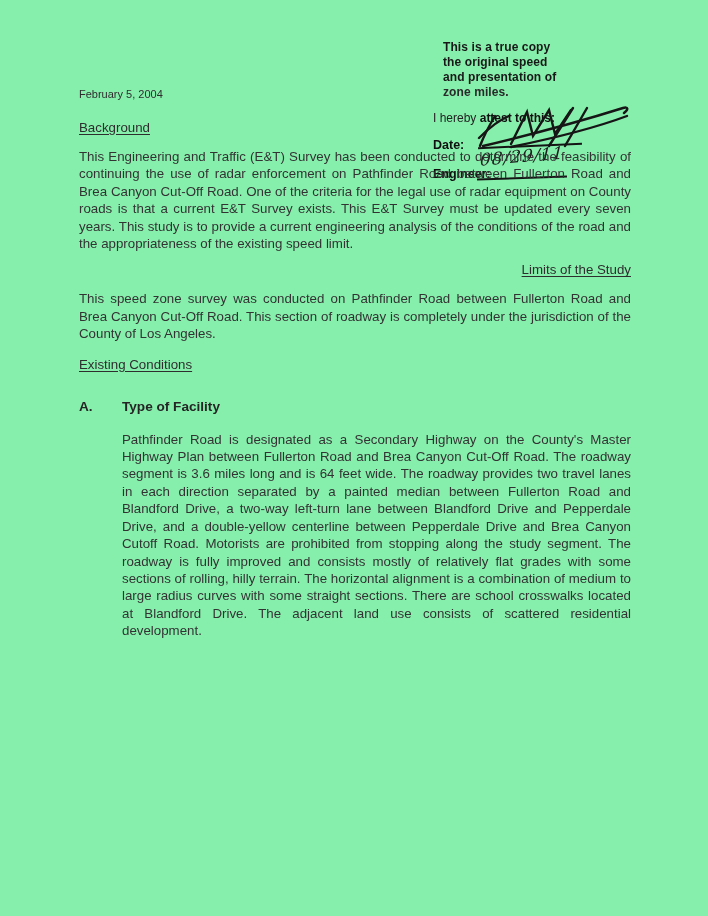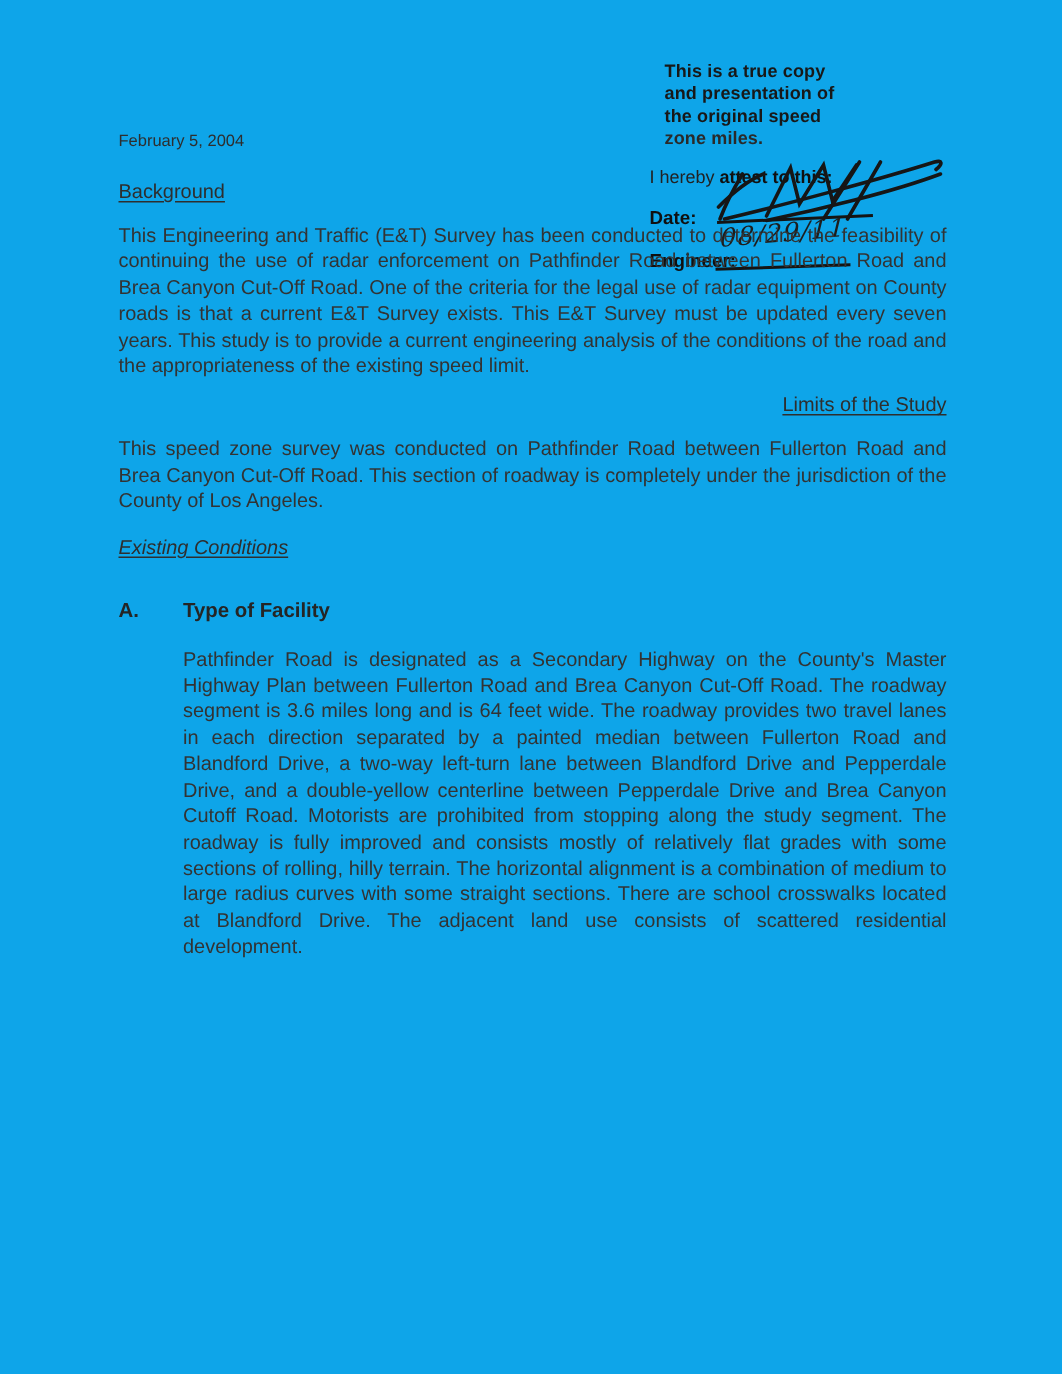--- a/index.html
+++ b/index.html
@@ -1,21 +1,21 @@
 <!DOCTYPE html>
 <html><head>
 <meta charset="utf-8">
 <style>
   * { box-sizing: border-box; }
   html, body { margin: 0; padding: 0; background: #ffffff; }
   .page {
     position: relative;
     width: 708px;
     height: 916px;
-    background: #0ea5e9;
+    background: #86efac;
     font-family: "Liberation Sans", sans-serif;
     color: #2e2e2e;
     overflow: hidden;
   }
 
   
   .content {
     position: absolute;
     left: 79px;
     top: 87px;
@@ -34,21 +34,21 @@
     color: #252525;
   }
   .section-heading {
     font-size: 13.3px;
     line-height: 15px;
     text-decoration: underline;
     text-underline-offset: 2px;
   }
   .h-background { margin-top: 19px; }
   .h-limits     { margin-top: 10px; text-align: right; }
-  .h-existing   { margin-top: 14px; font-style: italic; }
+  .h-existing   { margin-top: 14px; }
   .para {
     margin: 13px 0 0 0;
     font-size: 13.3px;
     line-height: 17.4px;
     text-align: justify;
     color: #333333;
   }
   .subsection-title {
     margin-top: 27px;
     font-weight: bold;
@@ -131,22 +131,22 @@
   }
 </style>
 </head>
 <body>
 
 <div class="page">
 
   <div class="stamp">
     <div class="stamp-lines">
       <div class="stamp-line">This is a true copy</div>
+      <div class="stamp-line">the original speed</div>
       <div class="stamp-line">and presentation of</div>
-      <div class="stamp-line">the original speed</div>
       <div class="stamp-line">zone miles.</div>
     </div>
     <div class="attest"><span>I hereby </span><span class="emph">attest to this:</span></div>
     <div class="stamp-row date-row">
       <span>Date:</span>
     </div>
     <div class="stamp-row engineer-row">
       <span>Engineer:</span>
     </div>
 

